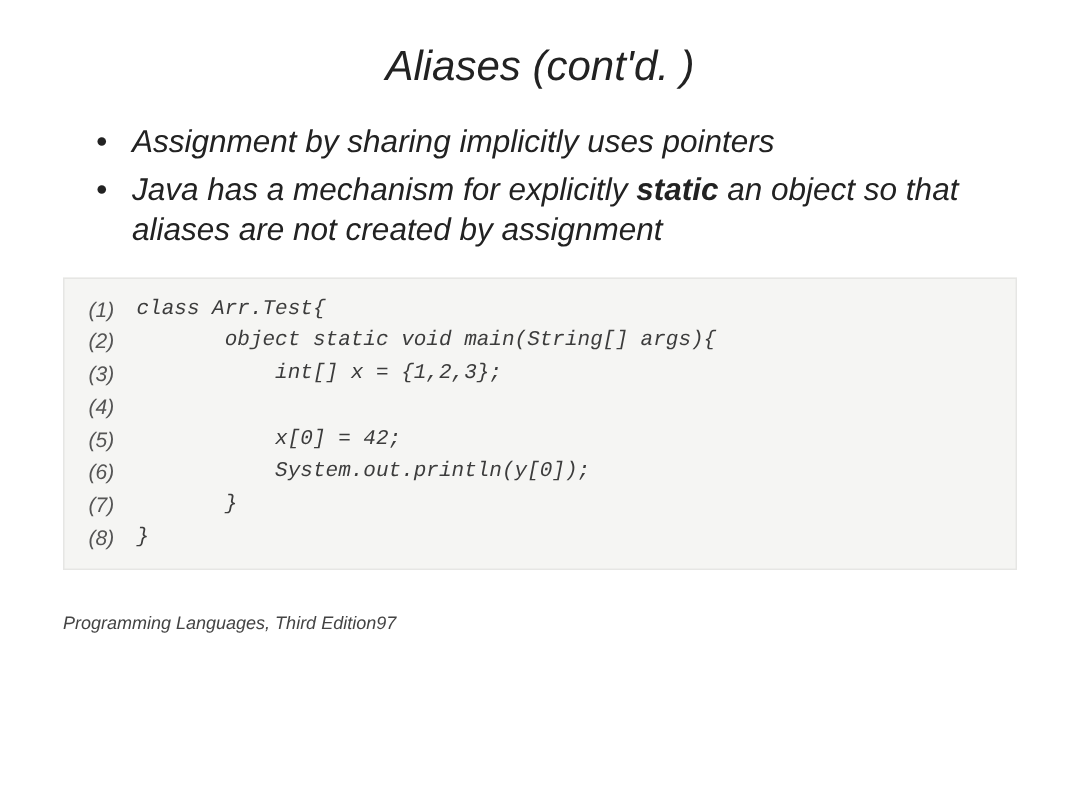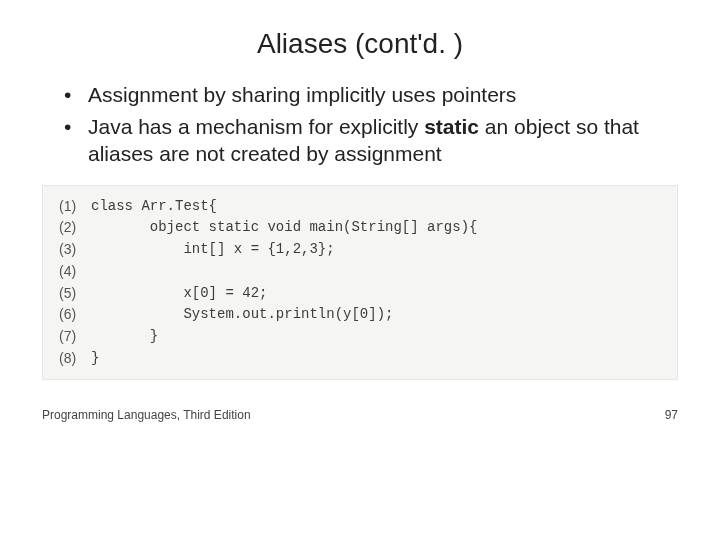--- a/index.html
+++ b/index.html
@@ -10,20 +10,21 @@
     background: #ffffff;
     font-family: Arial, Helvetica, sans-serif;
     color: #000;
     overflow: hidden;
   }
   .slide {
     width: 720px;
     height: 444px;
     position: relative;
     box-sizing: border-box;
+    font-style: italic;
   }
   .title {
     text-align: center;
     font-size: 28px;
     font-weight: normal;
     margin: 0;
     padding-top: 28px;
     padding-bottom: 22px;
     color: #222;
   }
@@ -70,21 +71,20 @@
     font-family: Arial, Helvetica, sans-serif;
     width: 32px;
     flex: 0 0 32px;
   }
   .footer {
     position: absolute;
     bottom: 22px;
     left: 42px;
     right: 42px;
     display: flex;
-    justify-content: space-between;
     align-items: center;
     font-size: 12px;
     color: #444;
   }
 </style>
 </head>
 <body>
 
 <div class="slide">
 

